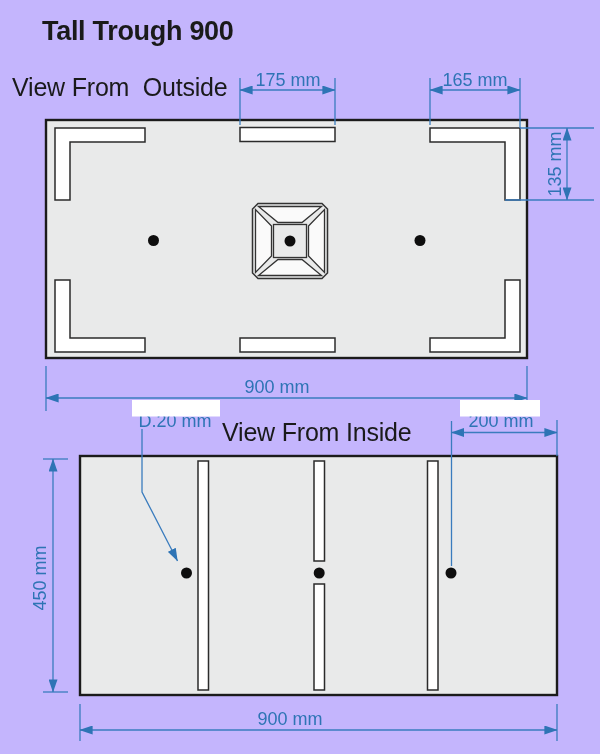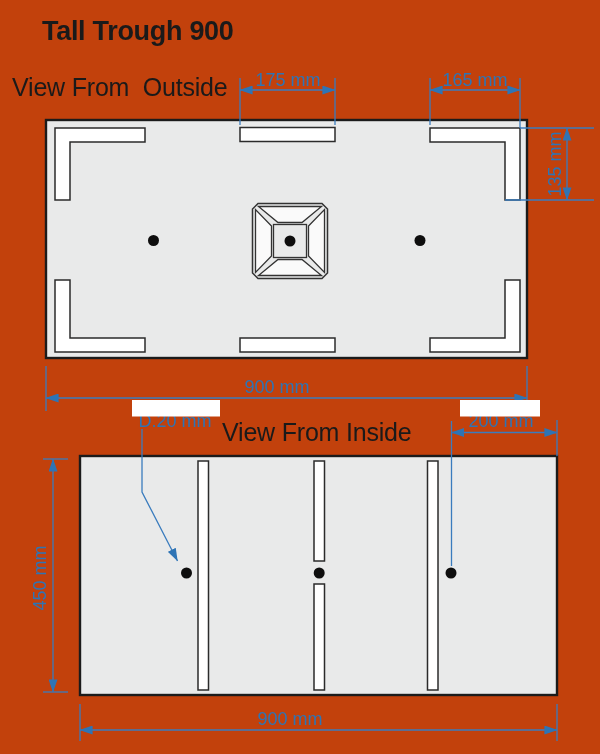--- a/index.html
+++ b/index.html
@@ -1,20 +1,20 @@
 <!DOCTYPE html>
 <html><head>
 <meta charset="utf-8">
 <style>
   html, body { margin: 0; padding: 0; background: #ffffff; }
   .canvas {
     position: relative;
     width: 600px;
     height: 754px;
-    background: #c2410c;
+    background: #c4b5fd;
     overflow: hidden;
     font-family: "Liberation Sans", sans-serif;
   }
   svg { display: block; }
   .title-text {
     font-family: "Liberation Sans", sans-serif;
     font-size: 27px;
     font-weight: 600;
     letter-spacing: -0.3px;
     fill: #1a1a1a;

